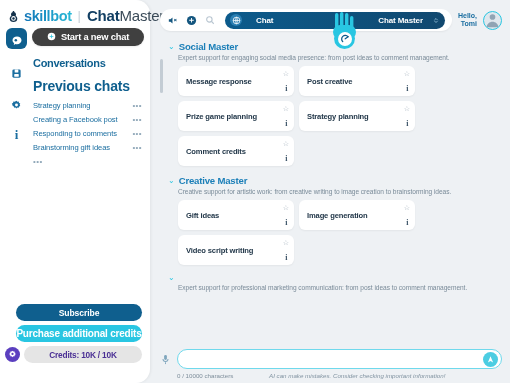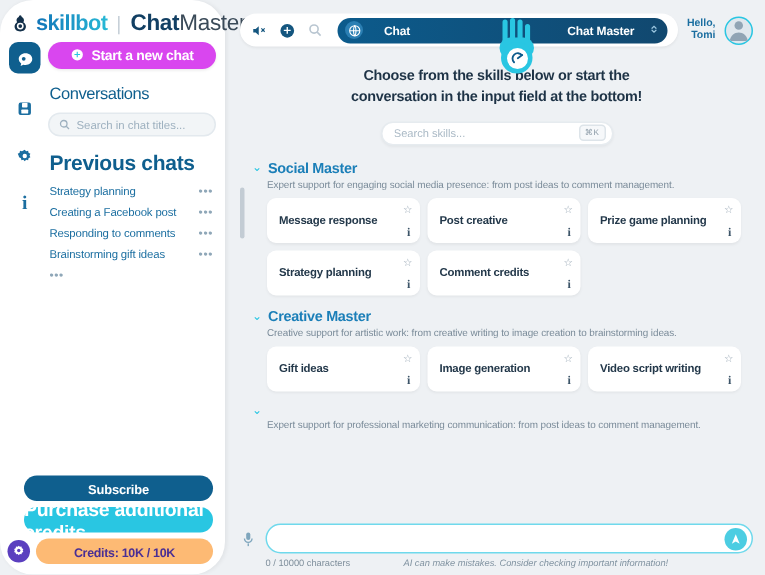--- a/index.html
+++ b/index.html
@@ -13,21 +13,20 @@
 
   
   .sidebar {
     width: 150px; height: 383px;
     background: #ffffff;
     border-top-right-radius: 14px;
     border-bottom-right-radius: 14px;
     position: relative;
     flex: 0 0 150px;
     box-shadow: 1px 0 3px rgba(0,0,0,.06);
-    border-radius: 22px;
   }
   .brand { display: flex; align-items: center; gap: 4px; padding: 7px 0 0 7px; }
   .brand-mark { width: 13px; height: 13px; position: relative; flex: 0 0 13px; }
   .brand-text {
     font-size: 14.5px; font-weight: bold; letter-spacing: -.4px;
     background: linear-gradient(90deg,#1275b8 0%, #28b9d6 100%);
     -webkit-background-clip: text; background-clip: text; color: transparent;
   }
   .brand-divider { color: #c7d0d8; font-size: 13px; margin: 0 2px; font-weight: 300; }
   .brand-sub { font-size: 15px; color: #3a4a58; letter-spacing: -.2px; }
@@ -41,62 +40,62 @@
     width: 21px; height: 21px; border-radius: 6px;
     display: flex; align-items: center; justify-content: center;
     color: #1b6ea0; cursor: pointer;
   }
   .rail-btn.active { background: #0f5f8e; color: #fff; }
   .rail-ico { width: 12px; height: 12px; display: block; }
 
   .panel { position: absolute; left: 32px; top: 28px; right: 6px; }
   .new-chat {
     display: flex; align-items: center; justify-content: center; gap: 5px;
-    height: 18px; border-radius: 10px; background: #d946ef; color: #fff;
+    height: 18px; border-radius: 10px; background: #404040; color: #fff;
     font-size: 9.3px; font-weight: bold; cursor: pointer; letter-spacing: -.2px;
     box-shadow: 0 1px 2px rgba(0,0,0,.08);
   }
-  .conv-title { font-size: 11px; font-weight: normal; color: #0f5f8e; margin: 11px 0 6px 1px; letter-spacing: -.3px; }
+  .conv-title { font-size: 11px; font-weight: bold; color: #0f5f8e; margin: 11px 0 6px 1px; letter-spacing: -.3px; }
   .search-wrap {
     height: 16px; border-radius: 9px; background: #f2f5f7; border: 1px solid #e3e9ee;
     display: flex; align-items: center; gap: 4px; padding: 0 6px;
   }
   .search-wrap input {
     border: 0; background: transparent; outline: none; width: 100%;
     font-size: 7.6px; color: #5e7competitor; color: #5e7a8f;
     font-family: "Liberation Sans", sans-serif;
   }
   .search-wrap input::placeholder { color: #9db0bf; }
   .prev-title { font-size: 14px; font-weight: bold; color: #0f5f8e; margin: 9px 0 4px 1px; letter-spacing: -.2px; }
   .chat-item {
     display: flex; align-items: center; justify-content: space-between;
     font-size: 7.6px; color: #1b6ea0; padding: 2.6px 2px 2.6px 1px; cursor: pointer;
     letter-spacing: -.1px;
   }
   .dots { color: #8fa7b8; font-size: 8px; letter-spacing: .4px; }
 
-  .side-bottom { position: absolute; left: 16px; right: 8px; bottom: 7px; }
+  .side-bottom { position: absolute; left: 16px; right: 8px; bottom: 20px; }
   .btn-sub {
     height: 17px; border-radius: 9px; background: #0f5f8e; color: #fff;
     font-size: 8.6px; font-weight: bold; display: flex; align-items: center;
     justify-content: center; cursor: pointer; margin-bottom: 4px; letter-spacing: -.1px;
   }
   .btn-credits {
     height: 17px; border-radius: 9px; background: #29c6e2; color: #fff;
-    font-size: 13px; font-weight: bold; display: flex; align-items: center;
+    font-size: 10px; font-weight: bold; display: flex; align-items: center;
     justify-content: center; cursor: pointer; margin-bottom: 4px; letter-spacing: -.2px;
   }
   .credit-row { display: flex; align-items: center; gap: 4px; }
   .credit-orb {
     width: 15px; height: 15px; border-radius: 50%; background: #5b3fbf;
     display: flex; align-items: center; justify-content: center; flex: 0 0 15px;
     margin-left: -11px;
   }
   .credit-pill {
-    flex: 1; height: 17px; border-radius: 9px; background: #fdba74; color: #4a2f94;
+    flex: 1; height: 17px; border-radius: 9px; background: #e5e5e5; color: #4a2f94;
     font-size: 8.3px; font-weight: bold; display: flex; align-items: center;
     justify-content: center; letter-spacing: -.2px;
   }
 
   
   .main { flex: 1; position: relative; height: 383px; padding: 9px 8px 0 10px; }
 
   .topbar { display: flex; align-items: center; gap: 6px; height: 22px; }
   .topbar-pill {
     flex: 1; height: 22px; border-radius: 11px; background: #fff;
@@ -144,21 +143,21 @@
   .scroll-track { position: absolute; left: 0; top: 18px; width: 3px; height: 100px; }
   .scroll-thumb { width: 3px; height: 34px; border-radius: 2px; background: #c3ccd4; }
 
   .group-head { display: flex; align-items: center; gap: 4px; cursor: pointer; }
   .chev { color: #29c6e2; font-size: 8px; line-height: 1; }
   .group-title { font-size: 9.6px; font-weight: bold; color: #1b7fb8; letter-spacing: -.2px; }
   .group-desc { font-size: 6.6px; color: #7a8b99; margin: 2px 0 5px 10px; letter-spacing: -.05px; }
 
   .cards { display: flex; flex-wrap: wrap; gap: 5px; margin-left: 10px; }
   .card {
-    width: 102px; height: 30px; background: #fff; border-radius: 6px;
+    width: 116px; height: 30px; background: #fff; border-radius: 6px;
     position: relative; padding: 0 16px 0 8px; display: flex; align-items: center;
     cursor: pointer; box-shadow: 0 1px 2px rgba(0,0,0,.05);
   }
   .card-label { font-size: 7.6px; color: #23384a; font-weight: 600; letter-spacing: -.15px; }
   .card-star { position: absolute; right: 5px; top: 4px; color: #9aa9b6; font-size: 7px; cursor: pointer; }
   .card-info { position: absolute; right: 6.5px; bottom: 3px; color: #3c5468; font-size: 8px; font-weight: bold; font-family: "Liberation Serif", serif; cursor: pointer; }
 
   
   .composer { position: absolute; left: 10px; right: 8px; bottom: 4px; }
   .composer-row { display: flex; align-items: center; gap: 5px; }
@@ -247,29 +246,20 @@
           <svg width="9" height="9" viewBox="0 0 24 24" fill="#ffffff">
             <circle cx="12" cy="12" r="10"></circle>
             <path d="M11 6.5h2v4h4v2h-4v4h-2v-4h-4v-2h4z" fill="#29c6e2"></path>
           </svg>
         </span>
         <span>Start a new chat</span>
       </div>
 
       <div class="conv-title">Conversations</div>
 
-      <div class="search-wrap">
-        <span>
-          <svg width="8" height="8" viewBox="0 0 24 24" fill="none" stroke="#9db0bf" stroke-width="2.6">
-            <circle cx="10.5" cy="10.5" r="6.5"></circle>
-              <path d="M15.5 15.5L21 21"></path>
-          </svg>
-        </span>
-        <input type="text" placeholder="Search in chat titles..." style="">
-      </div>
 
       <div class="prev-title">Previous chats</div>
 
       <div>
         <div class="chat-item">
           <span>Strategy planning</span>
           <span class="dots">•••</span>
         </div>
         <div class="chat-item">
           <span>Creating a Facebook post</span>
@@ -353,28 +343,20 @@
         <div>Tomi</div>
       </div>
       <div class="avatar">
         <svg width="19" height="19" viewBox="0 0 24 24" fill="#90a4b4">
           <circle cx="12" cy="8.5" r="4"></circle>
           <path d="M3.5 23c.6-5 4.3-8 8.5-8s7.9 3 8.5 8z"></path>
         </svg>
       </div>
     </div>
 
-    <div class="headline">
-      <p>Choose from the skills below or start the</p>
-      <p>conversation in the input field at the bottom!</p>
-      <div class="skill-search">
-        <input type="text" placeholder="Search skills..." style="">
-        <span class="kbd">⌘K</span>
-      </div>
-    </div>
 
     <div class="scroller">
       <div class="scroll-track">
         <div class="scroll-thumb"></div>
       </div>
 
       <div>
         <div class="group-head">
           <span class="chev">⌄</span>
           <span class="group-title">Social Master</span>

